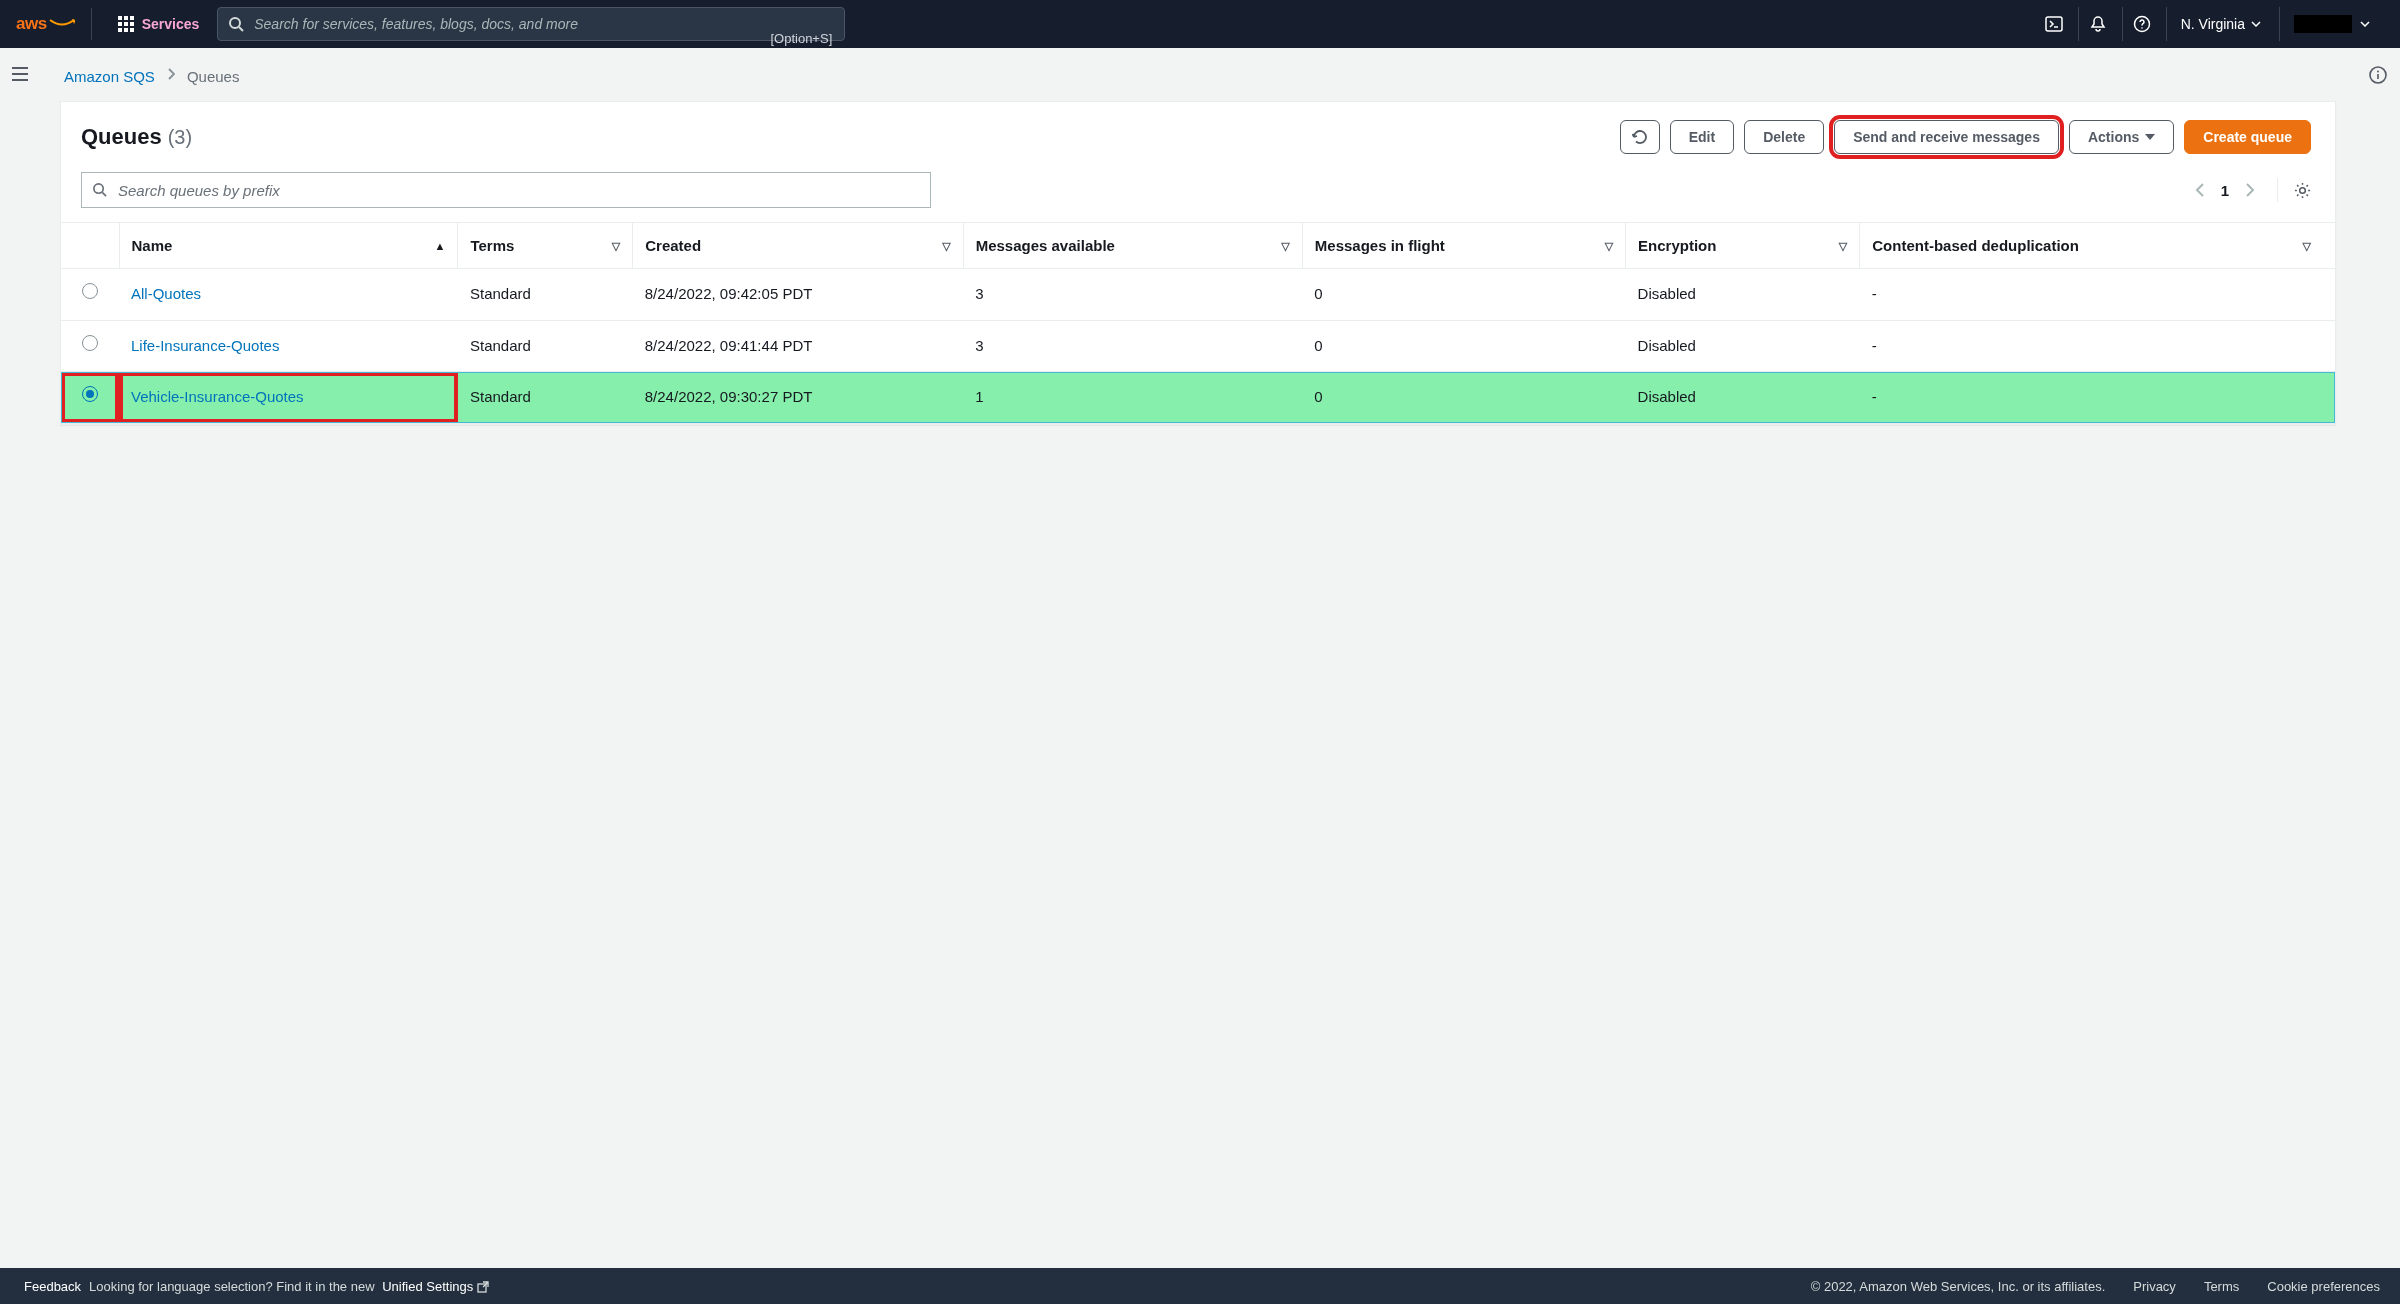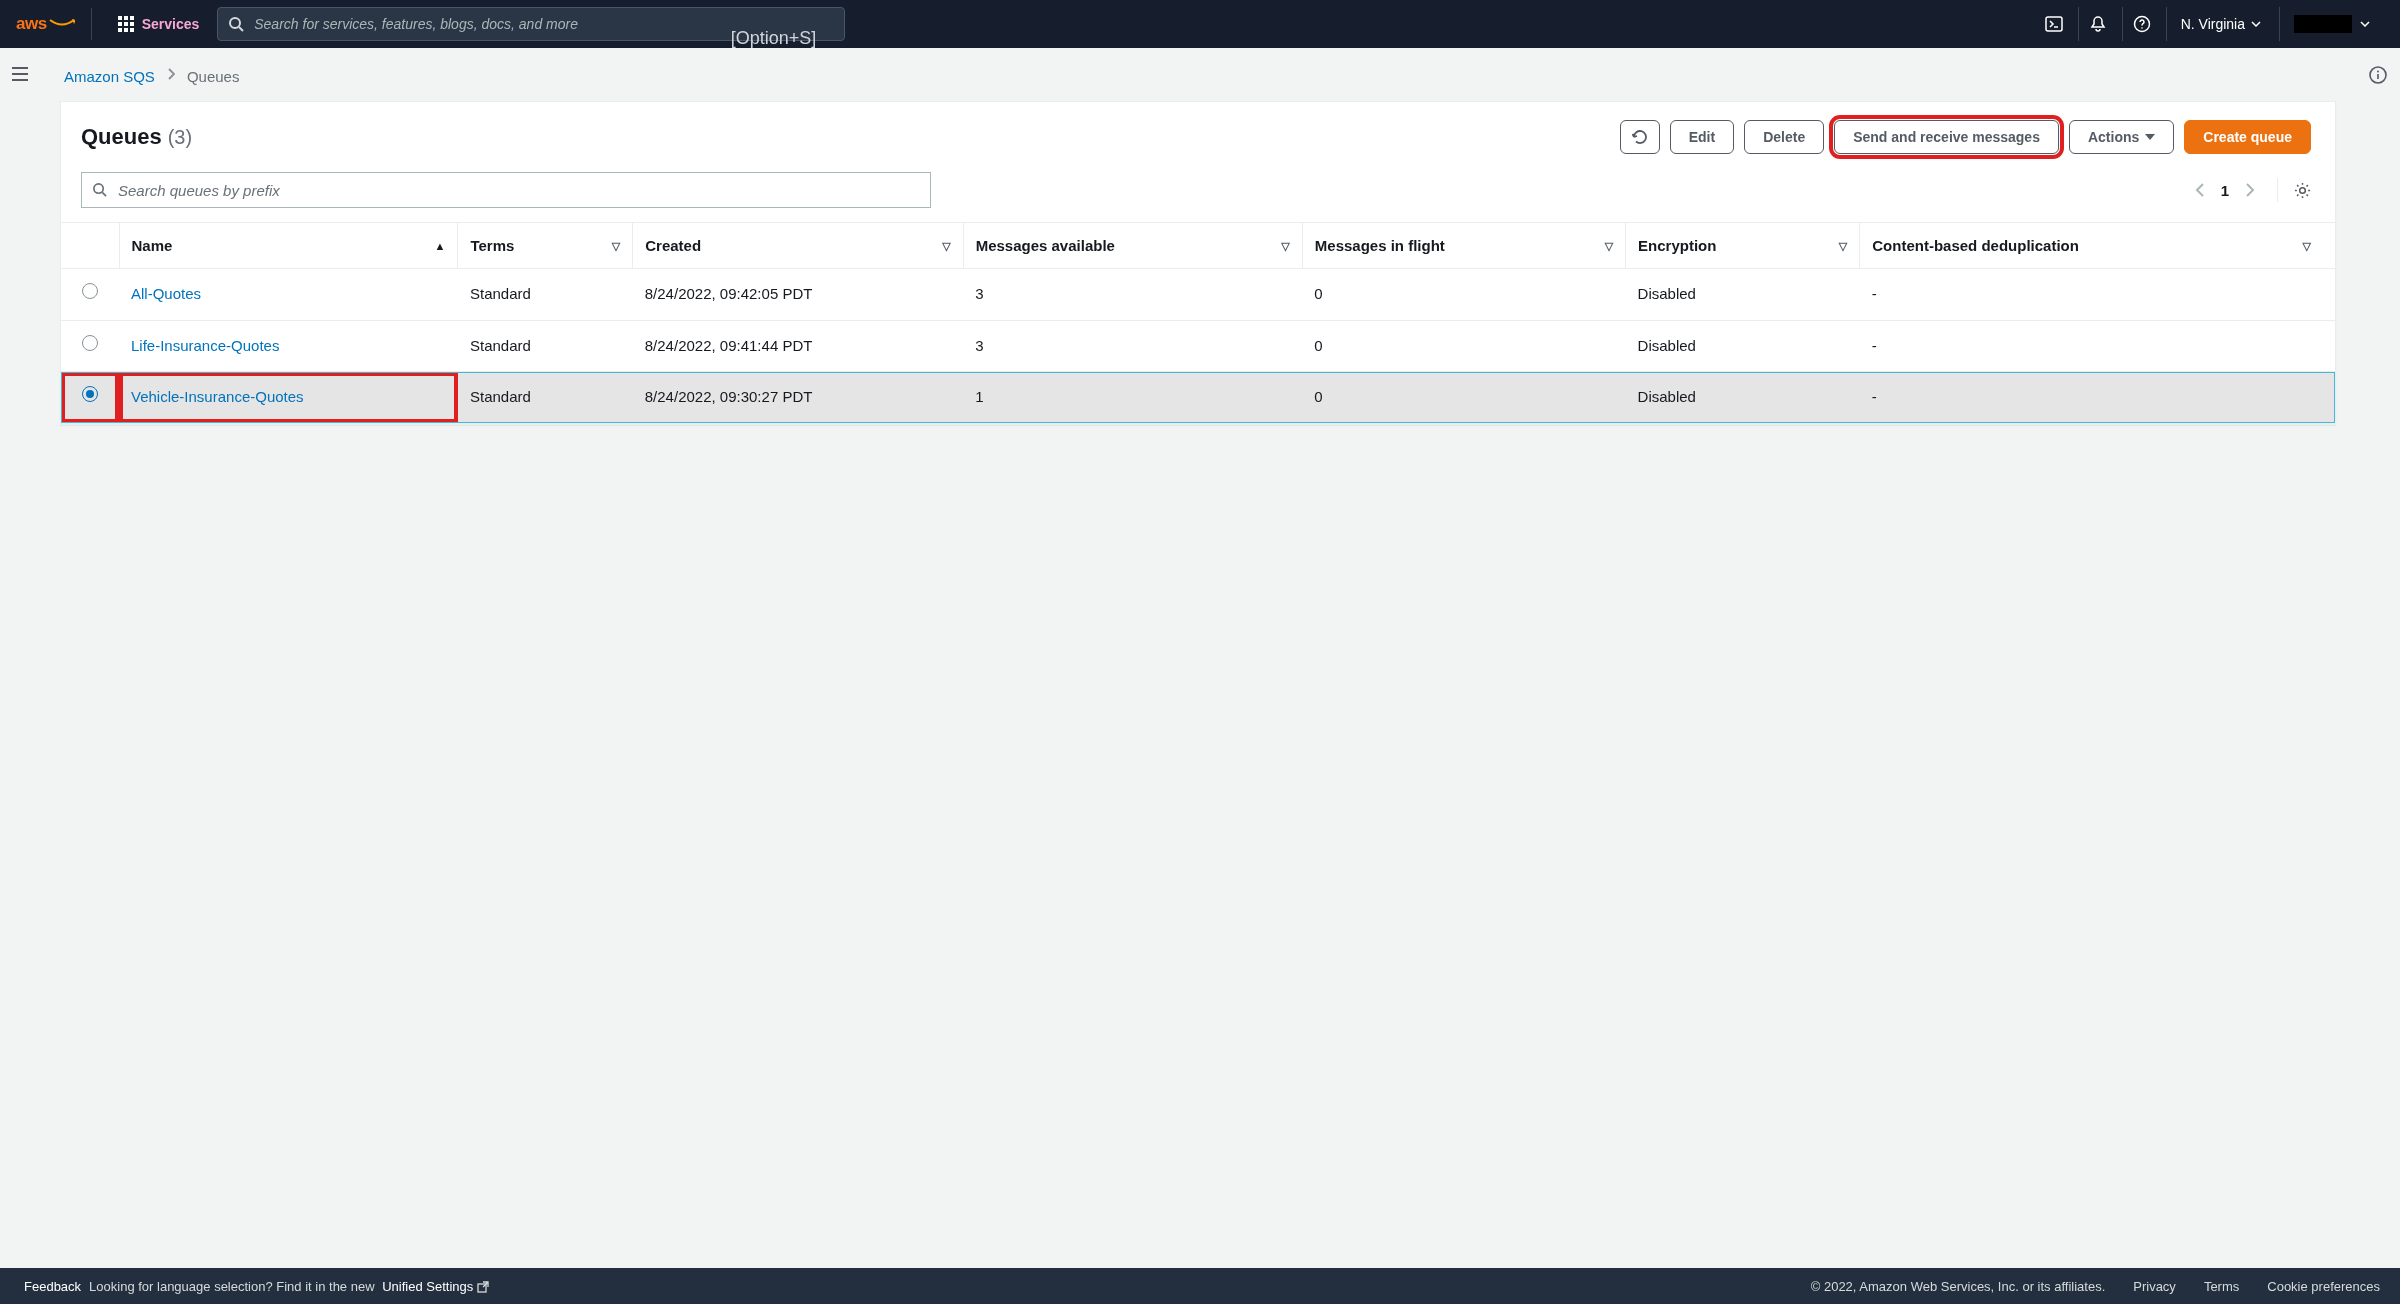--- a/index.html
+++ b/index.html
@@ -10,21 +10,21 @@
 .aws-logo { display: flex; align-items: center; gap: 2px; margin-right: 16px; padding-right: 16px; border-right: 1px solid #3a4456; height: 32px; }
 .aws-logo-text { font-size: 17px; font-weight: 700; letter-spacing: -0.5px; color: #f97316; }
 .services-btn { display: flex; align-items: center; gap: 8px; padding: 6px 10px; color: #f9a8d4; cursor: pointer; font-size: 14px; font-weight: 600; }
 .services-grid { display: grid; grid-template-columns: repeat(3, 4px); grid-template-rows: repeat(3, 4px); gap: 2px; }
 .services-grid span { background: #fff; width: 4px; height: 4px; }
 .search-wrap { flex: 1; max-width: 628px; margin-left: 8px; }
 .search-box { position: relative; background: #2a3545; border: 1px solid #4a5568; border-radius: 4px; height: 34px; display: flex; align-items: center; }
 .search-box input { background: transparent; border: none; outline: none; color: #d5dbdb; font-size: 14px; font-style: italic; padding-left: 36px; width: 100%; height: 100%; }
 .search-box input::placeholder { color: #aab7b8; }
 .search-icon-inner { position: absolute; left: 10px; top: 8px; color: #d5dbdb; }
-.search-kbd { position: absolute; right: 28px; color: #d1d5db; font-size: 18px; font-style: normal; margin-top: 28px; }
+.search-kbd { position: absolute; right: 12px; color: #d1d5db; font-size: 13px; font-style: normal; margin-top: 28px; }
 .nav-right { display: flex; align-items: center; margin-left: auto; gap: 4px; }
 .nav-icon-btn { width: 40px; height: 34px; display: flex; align-items: center; justify-content: center; cursor: pointer; color: #fff; border-left: 1px solid #3a4456; }
 .nav-icon-btn:first-child { border-left: none; }
 .region-btn { padding: 0 14px; height: 34px; display: flex; align-items: center; gap: 6px; color: #fff; cursor: pointer; font-size: 14px; border-left: 1px solid #3a4456; }
 .user-btn { padding: 0 14px; height: 34px; display: flex; align-items: center; gap: 8px; color: #fff; cursor: pointer; border-left: 1px solid #3a4456; }
 .user-black { width: 58px; height: 18px; background: #000; }
 
 
 .main-layout { display: flex; min-height: calc(100vh - 48px - 36px); }
 .left-handle { width: 40px; background: #f2f3f3; display: flex; align-items: flex-start; justify-content: center; padding-top: 18px; }
@@ -68,21 +68,21 @@
 .tbl th:last-child { padding-right: 24px; }
 .th-content { display: flex; justify-content: space-between; align-items: flex-start; gap: 24px; }
 .sort-tri { color: #545b64; font-size: 11px; margin-top: 3px; }
 .sort-tri.asc { color: #16191f; }
 .tbl td { font-size: 15px; padding: 14px 12px; border-bottom: 1px solid #eaeded; vertical-align: middle; color: #16191f; line-height: 1.5; }
 .tbl td:first-child { text-align: center; width: 58px; }
 .tbl td a { color: #0073bb; text-decoration: none; }
 .radio-circle { width: 16px; height: 16px; border: 1.5px solid #879196; border-radius: 50%; display: inline-block; position: relative; cursor: pointer; }
 .radio-circle.checked { border-color: #0073bb; }
 .radio-circle.checked::after { content: ''; position: absolute; width: 8px; height: 8px; background: #0073bb; border-radius: 50%; top: 2.5px; left: 2.5px; }
-.row-selected { background: #e5e5e5; outline: 1px solid #44b9d6; outline-offset: -1px; }
+.row-selected { background: #86efac; outline: 1px solid #44b9d6; outline-offset: -1px; }
 .highlight-red-cell { outline: 4px solid #e02020; outline-offset: -4px; }
 
 
 .footer-bar { background: #232f3e; color: #d5dbdb; height: 36px; display: flex; align-items: center; padding: 0 20px; font-size: 13px; }
 .footer-bar a { color: #fff; text-decoration: none; margin-left: 4px; }
 .footer-bar .left { display: flex; gap: 8px; align-items: center; }
 .footer-bar .right { margin-left: auto; display: flex; gap: 24px; }
 .footer-bar .right span, .footer-bar .right a { color: #d5dbdb; }
 .ext-icon { display: inline-flex; margin-left: 4px; vertical-align: middle; }
 

